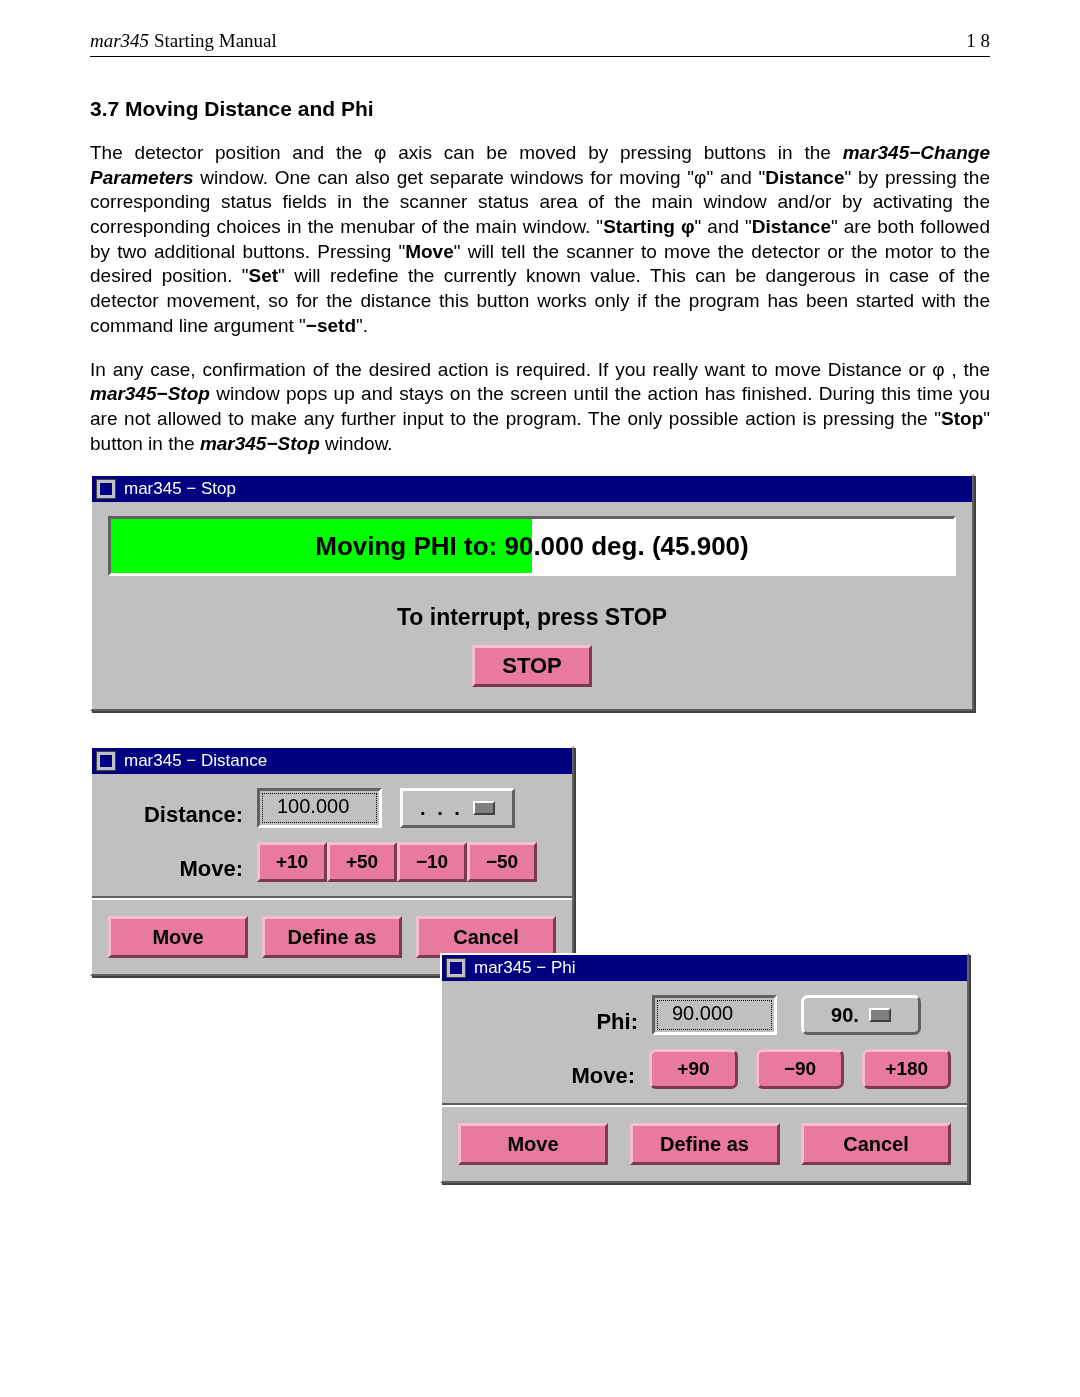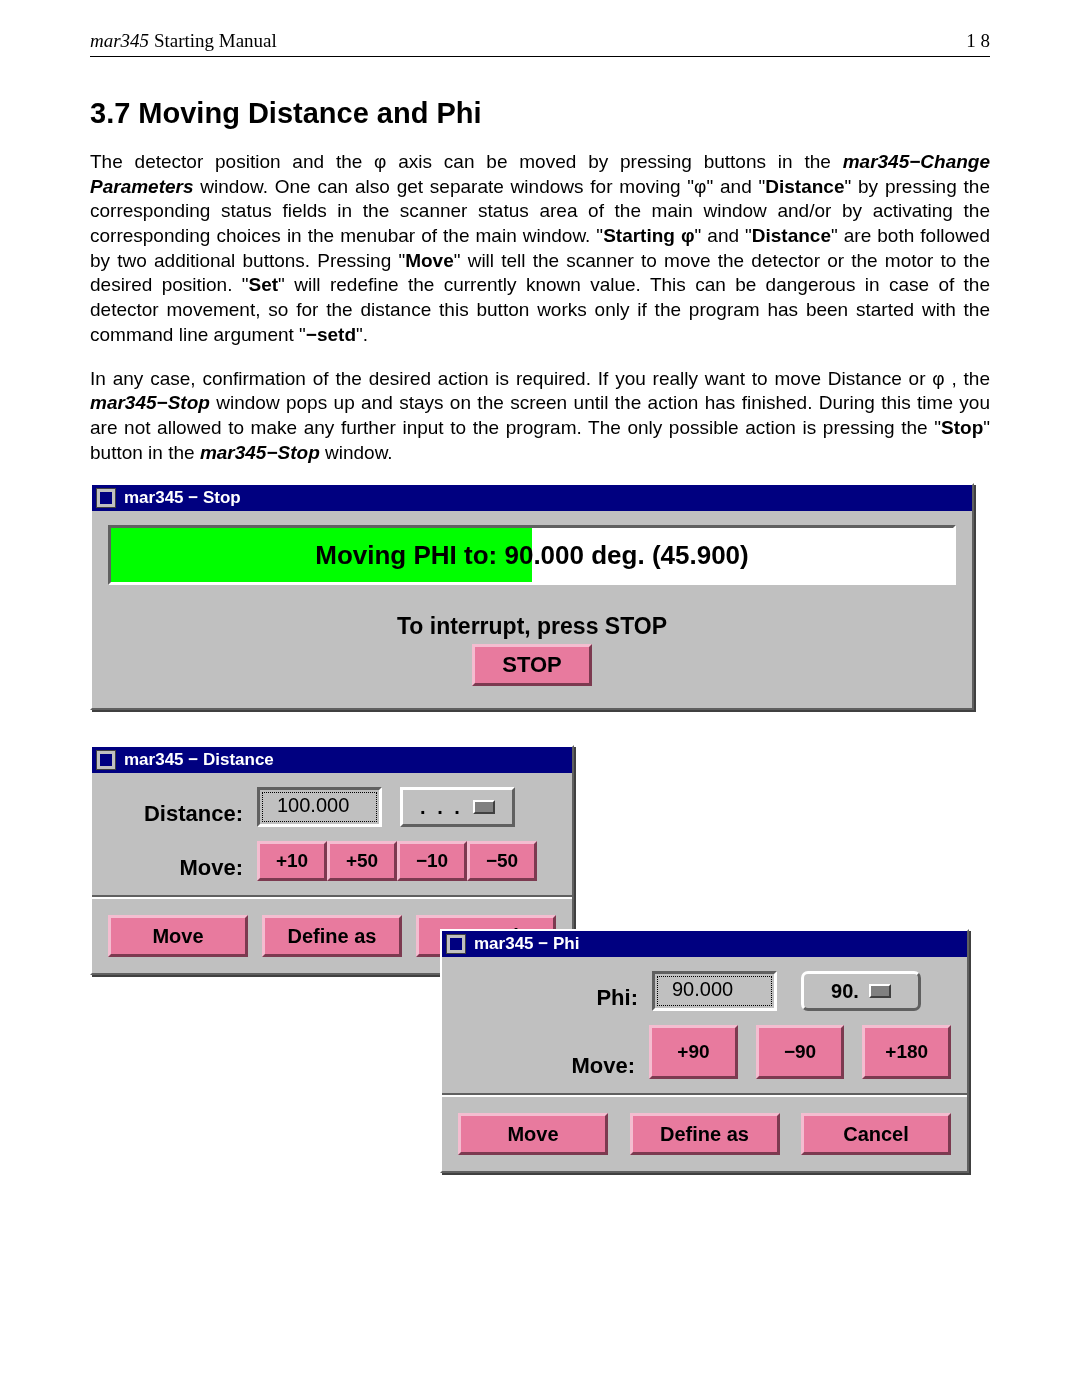--- a/index.html
+++ b/index.html
@@ -20,21 +20,21 @@
     font-size: 19px;
   }
   .header-row .left .it { font-style: italic; }
   .rule {
     border-top: 1px solid #000;
     margin-top: 4px;
     margin-bottom: 34px;
   }
   h2.section-heading {
     font-family: Arial, Helvetica, sans-serif;
-    font-size: 29px;
+    font-size: 21px;
     font-weight: bold;
     margin: 40px 0 20px 0;
   }
   .body-text {
     font-family: Arial, Helvetica, sans-serif;
     font-size: 19px;
     line-height: 1.3;
     text-align: justify;
     margin-bottom: 18px;
   }
@@ -53,21 +53,21 @@
   }
   .titlebar {
     background: #000080;
     color: #fff;
     display: flex;
     align-items: center;
     height: 26px;
     padding: 0 4px;
     font-family: Arial, Helvetica, sans-serif;
     font-size: 17px;
-    font-weight: bold;
+    font-weight: normal;
   }
   .sys-icon {
     width: 18px; height: 18px;
     background: #c0c0c0;
     border: 1px solid #404040;
     margin-right: 8px;
     position: relative;
   }
   .sys-icon::after{
     content:"";
@@ -160,47 +160,47 @@
     left: 0; top: 0; bottom: 0;
     width: 50%;
     background: #00ff00;
   }
   .progress-label { position: relative; z-index: 1; }
   .stop-instruction {
     text-align: center;
     font-family: Arial, Helvetica, sans-serif;
     font-size: 23px;
     font-weight: bold;
-    margin: 28px 0 4px 0;
+    margin: 28px 0 14px 0;
   }
   .stop-btn-row { text-align: center; }
   .btn-stop { width: 120px; height: 42px; font-size: 22px; }
 
   
   .dist-phi-wrap { position: relative; height: 460px; margin-top: 10px; }
   .dist-win { width: 480px; position: absolute; left: 0; top: 5px; }
-  .phi-win  { width: 525px; position: absolute; left: 350px; top: 189px; }
+  .phi-win  { width: 525px; position: absolute; left: 350px; top: 212px; }
   .form-area { padding: 14px 16px 0 16px; }
   .form-row { display: flex; align-items: flex-end; margin-bottom: 14px; }
   .form-label {
     width: 135px;
     text-align: right;
     font-family: Arial, Helvetica, sans-serif;
     font-size: 22px;
     font-weight: bold;
     margin-right: 14px;
   }
   .phi-win .form-label { width: 180px; }
   .val-input { width: 125px; height: 40px; padding-left: 17px; }
   .ddots { width: 115px; height: 40px; margin-left: 18px; justify-content: center; }
   .ddots .dots { letter-spacing: 3px; font-weight: bold; }
   .ddots-phi { width: 120px; height: 40px; margin-left: 24px; justify-content: center; font-size:20px;border-radius:7px; }
   .step-btn { width: 70px; height: 40px; margin-right: 0; font-size: 19px; }
   .step-btn:last-child { margin-right: 0; }
-  .phi-step-btn { width: 90px; height: 54px; margin-right: 18px; font-size: 19px; }
+  .phi-step-btn { width: 90px; height: 40px; margin-right: 18px; font-size: 19px; border-radius: 7px; }
   .phi-step-btn:last-child { margin-right: 0; }
   .hr-inset {
     border-top: 2px solid #606060;
     border-bottom: 2px solid #fff;
     margin: 4px 0;
     height: 0;
   }
   .action-row {
     display: flex;
     justify-content: space-between;

